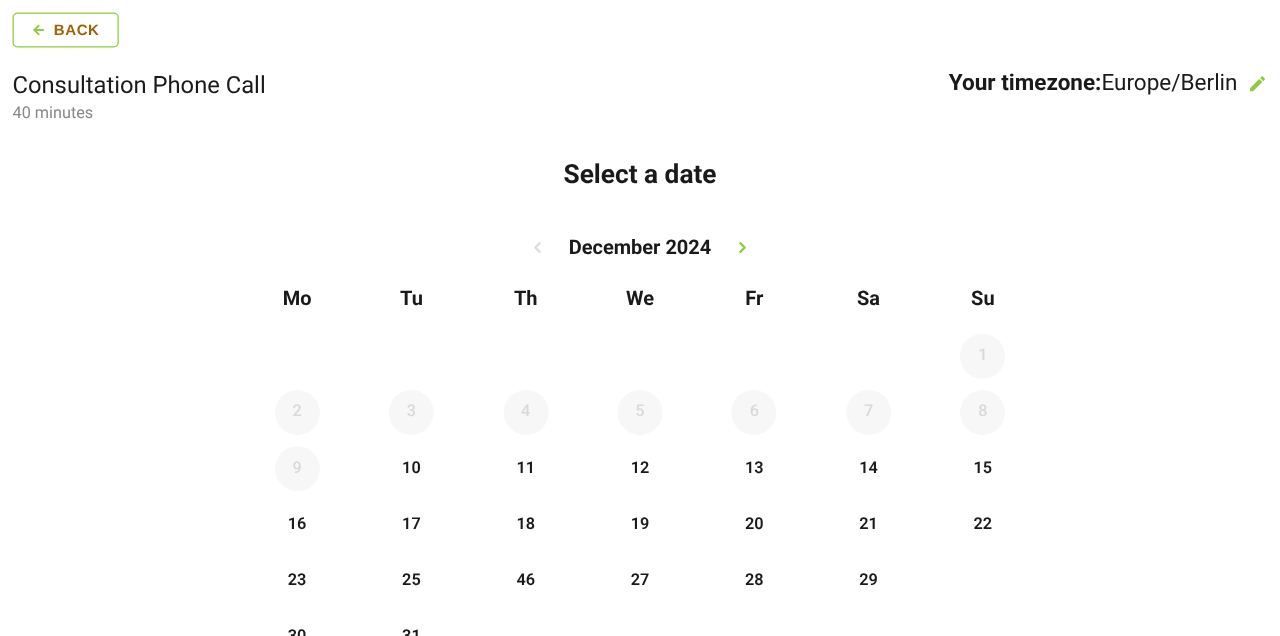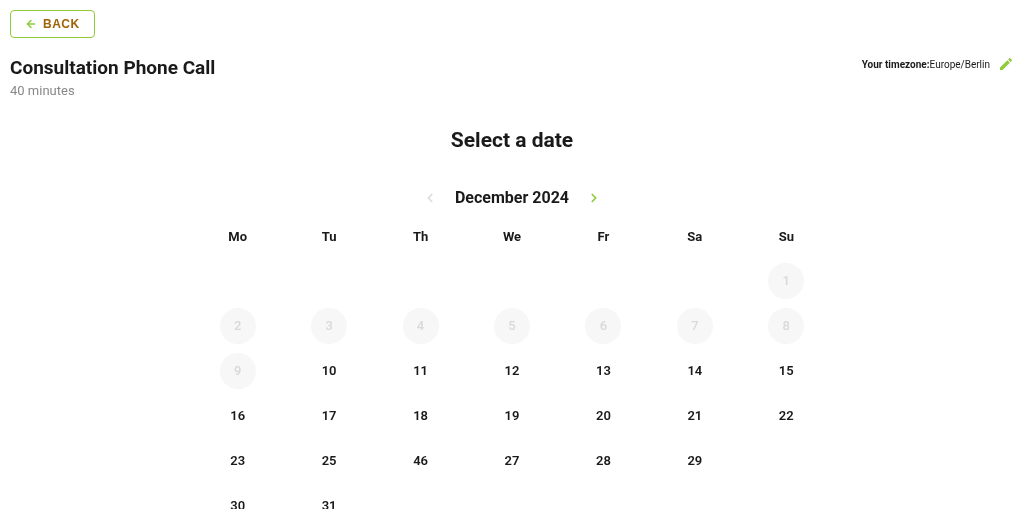--- a/index.html
+++ b/index.html
@@ -29,33 +29,33 @@
     }
     .back-btn svg { width: 12px; height: 12px; }
     .header-row {
       display: flex;
       justify-content: space-between;
       align-items: flex-start;
       margin-top: 18px;
     }
     .title {
       font-size: 19px;
-      font-weight: 700;
+      font-weight: 400;
       color: #1a1a1a;
     }
     .subtitle {
       font-size: 13px;
       color: #888;
       margin-top: 4px;
     }
     .tz-wrap {
       display: flex;
       align-items: center;
       gap: 8px;
-      font-size: 10px;
+      font-size: 18px;
     }
     .tz-label { font-weight: 700; color: #1a1a1a; }
     .tz-value { color: #1a1a1a; }
     .pencil {
       width: 16px; height: 16px;
       fill: #8fcb3a;
       cursor: pointer;
     }
     .select-title {
       text-align: center;
@@ -87,21 +87,21 @@
       width: 640px;
       margin: 22px auto 0;
     }
     .dow-row, .week-row {
       display: grid;
       grid-template-columns: repeat(7, 1fr);
     }
     .dow {
       text-align: center;
       font-weight: 700;
-      font-size: 13px;
+      font-size: 16px;
       color: #1a1a1a;
       padding-bottom: 14px;
     }
     .day-cell {
       height: 45px;
       display: flex;
       align-items: center;
       justify-content: center;
     }
     .day {

